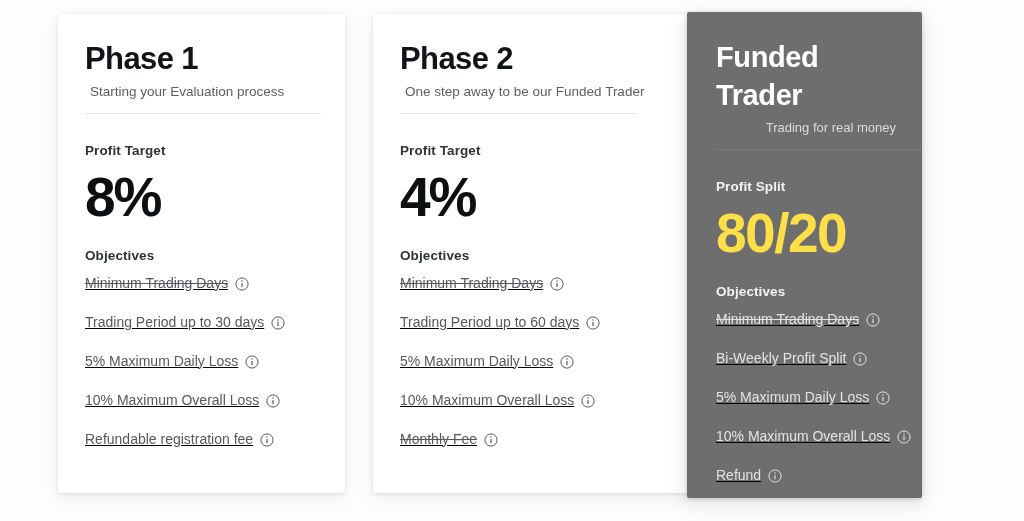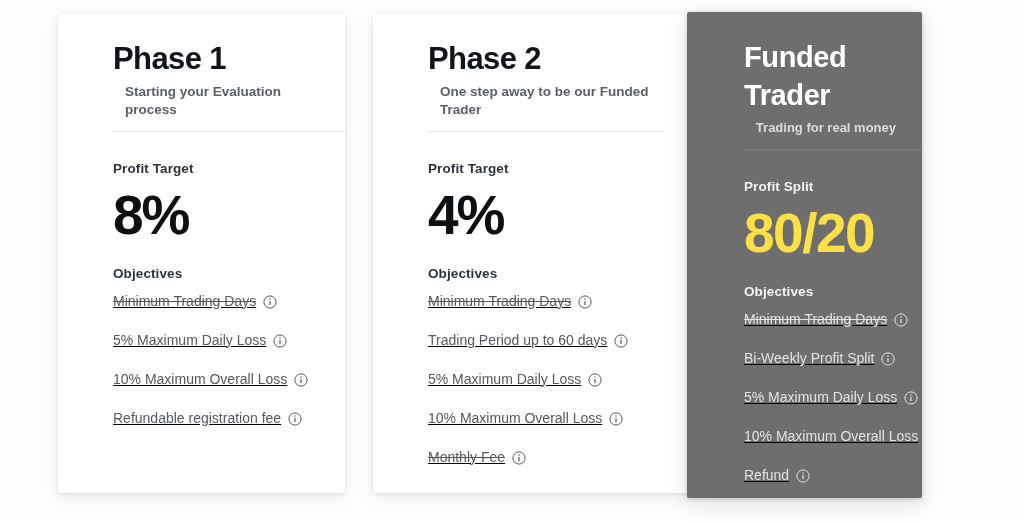--- a/index.html
+++ b/index.html
@@ -21,21 +21,20 @@
     background: #fdfdfd;
   }
 
   .card {
     position: absolute;
     box-sizing: border-box;
     background: #ffffff;
     border-radius: 2px;
     box-shadow: 0 1px 4px rgba(0,0,0,0.10), 0 6px 18px rgba(0,0,0,0.06);
     overflow: hidden;
-    padding-left: 28px;
   }
 
   .card--phase1 { left: 58px;  top: 14px; width: 287px; height: 479px; }
   .card--phase2 { left: 373px; top: 14px; width: 322px; height: 479px; }
   .card--funded {
     left: 687px; top: 12px; width: 235px; height: 486px;
     background: #6e6e6e;
     box-shadow: 0 1px 4px rgba(0,0,0,0.18), 0 6px 20px rgba(0,0,0,0.12);
   }
 
@@ -55,25 +54,25 @@
     letter-spacing: -0.6px;
     color: #111418;
   }
   .card--funded .card-title {
     color: #ffffff;
     font-size: 29px;
     letter-spacing: -0.4px;
   }
 
   .card-subtitle {
-    margin: 5px 0 0 12px;
+    margin: 5px 0 0 5px;
     font-size: 13.5px;
     line-height: 18px;
     color: #5b5f64;
-    font-weight: bold;
+    font-weight: normal;
   }
   .card--funded .card-subtitle {
     color: #dcdcdc;
     margin-left: 4px;
     font-size: 13px;
     text-align: right;
   }
 
   .divider {
     margin-top: 12px;
@@ -168,20 +167,30 @@
             <span class="objective-text">Minimum Trading Days</span>
             <span class="info-icon">
               <svg viewBox="0 0 14 14" width="14" height="14" aria-hidden="true">
                 <circle cx="7" cy="7" r="6.1" fill="none" stroke="currentColor" stroke-width="1"></circle>
                 <circle cx="7" cy="4.1" r="0.75" fill="currentColor"></circle>
                 <rect x="6.4" y="5.9" width="1.2" height="4.3" rx="0.35" fill="currentColor"></rect>
               </svg>
             </span>
           </li>
           <li class="objective-row">
+            <span class="objective-text">Trading Period up to 30 days</span>
+            <span class="info-icon">
+              <svg viewBox="0 0 14 14" width="14" height="14" aria-hidden="true">
+                <circle cx="7" cy="7" r="6.1" fill="none" stroke="currentColor" stroke-width="1"></circle>
+                <circle cx="7" cy="4.1" r="0.75" fill="currentColor"></circle>
+                <rect x="6.4" y="5.9" width="1.2" height="4.3" rx="0.35" fill="currentColor"></rect>
+              </svg>
+            </span>
+          </li>
+          <li class="objective-row">
             <span class="objective-text">5% Maximum Daily Loss</span>
             <span class="info-icon">
               <svg viewBox="0 0 14 14" width="14" height="14" aria-hidden="true">
                 <circle cx="7" cy="7" r="6.1" fill="none" stroke="currentColor" stroke-width="1"></circle>
                 <circle cx="7" cy="4.1" r="0.75" fill="currentColor"></circle>
                 <rect x="6.4" y="5.9" width="1.2" height="4.3" rx="0.35" fill="currentColor"></rect>
               </svg>
             </span>
           </li>
           <li class="objective-row">

